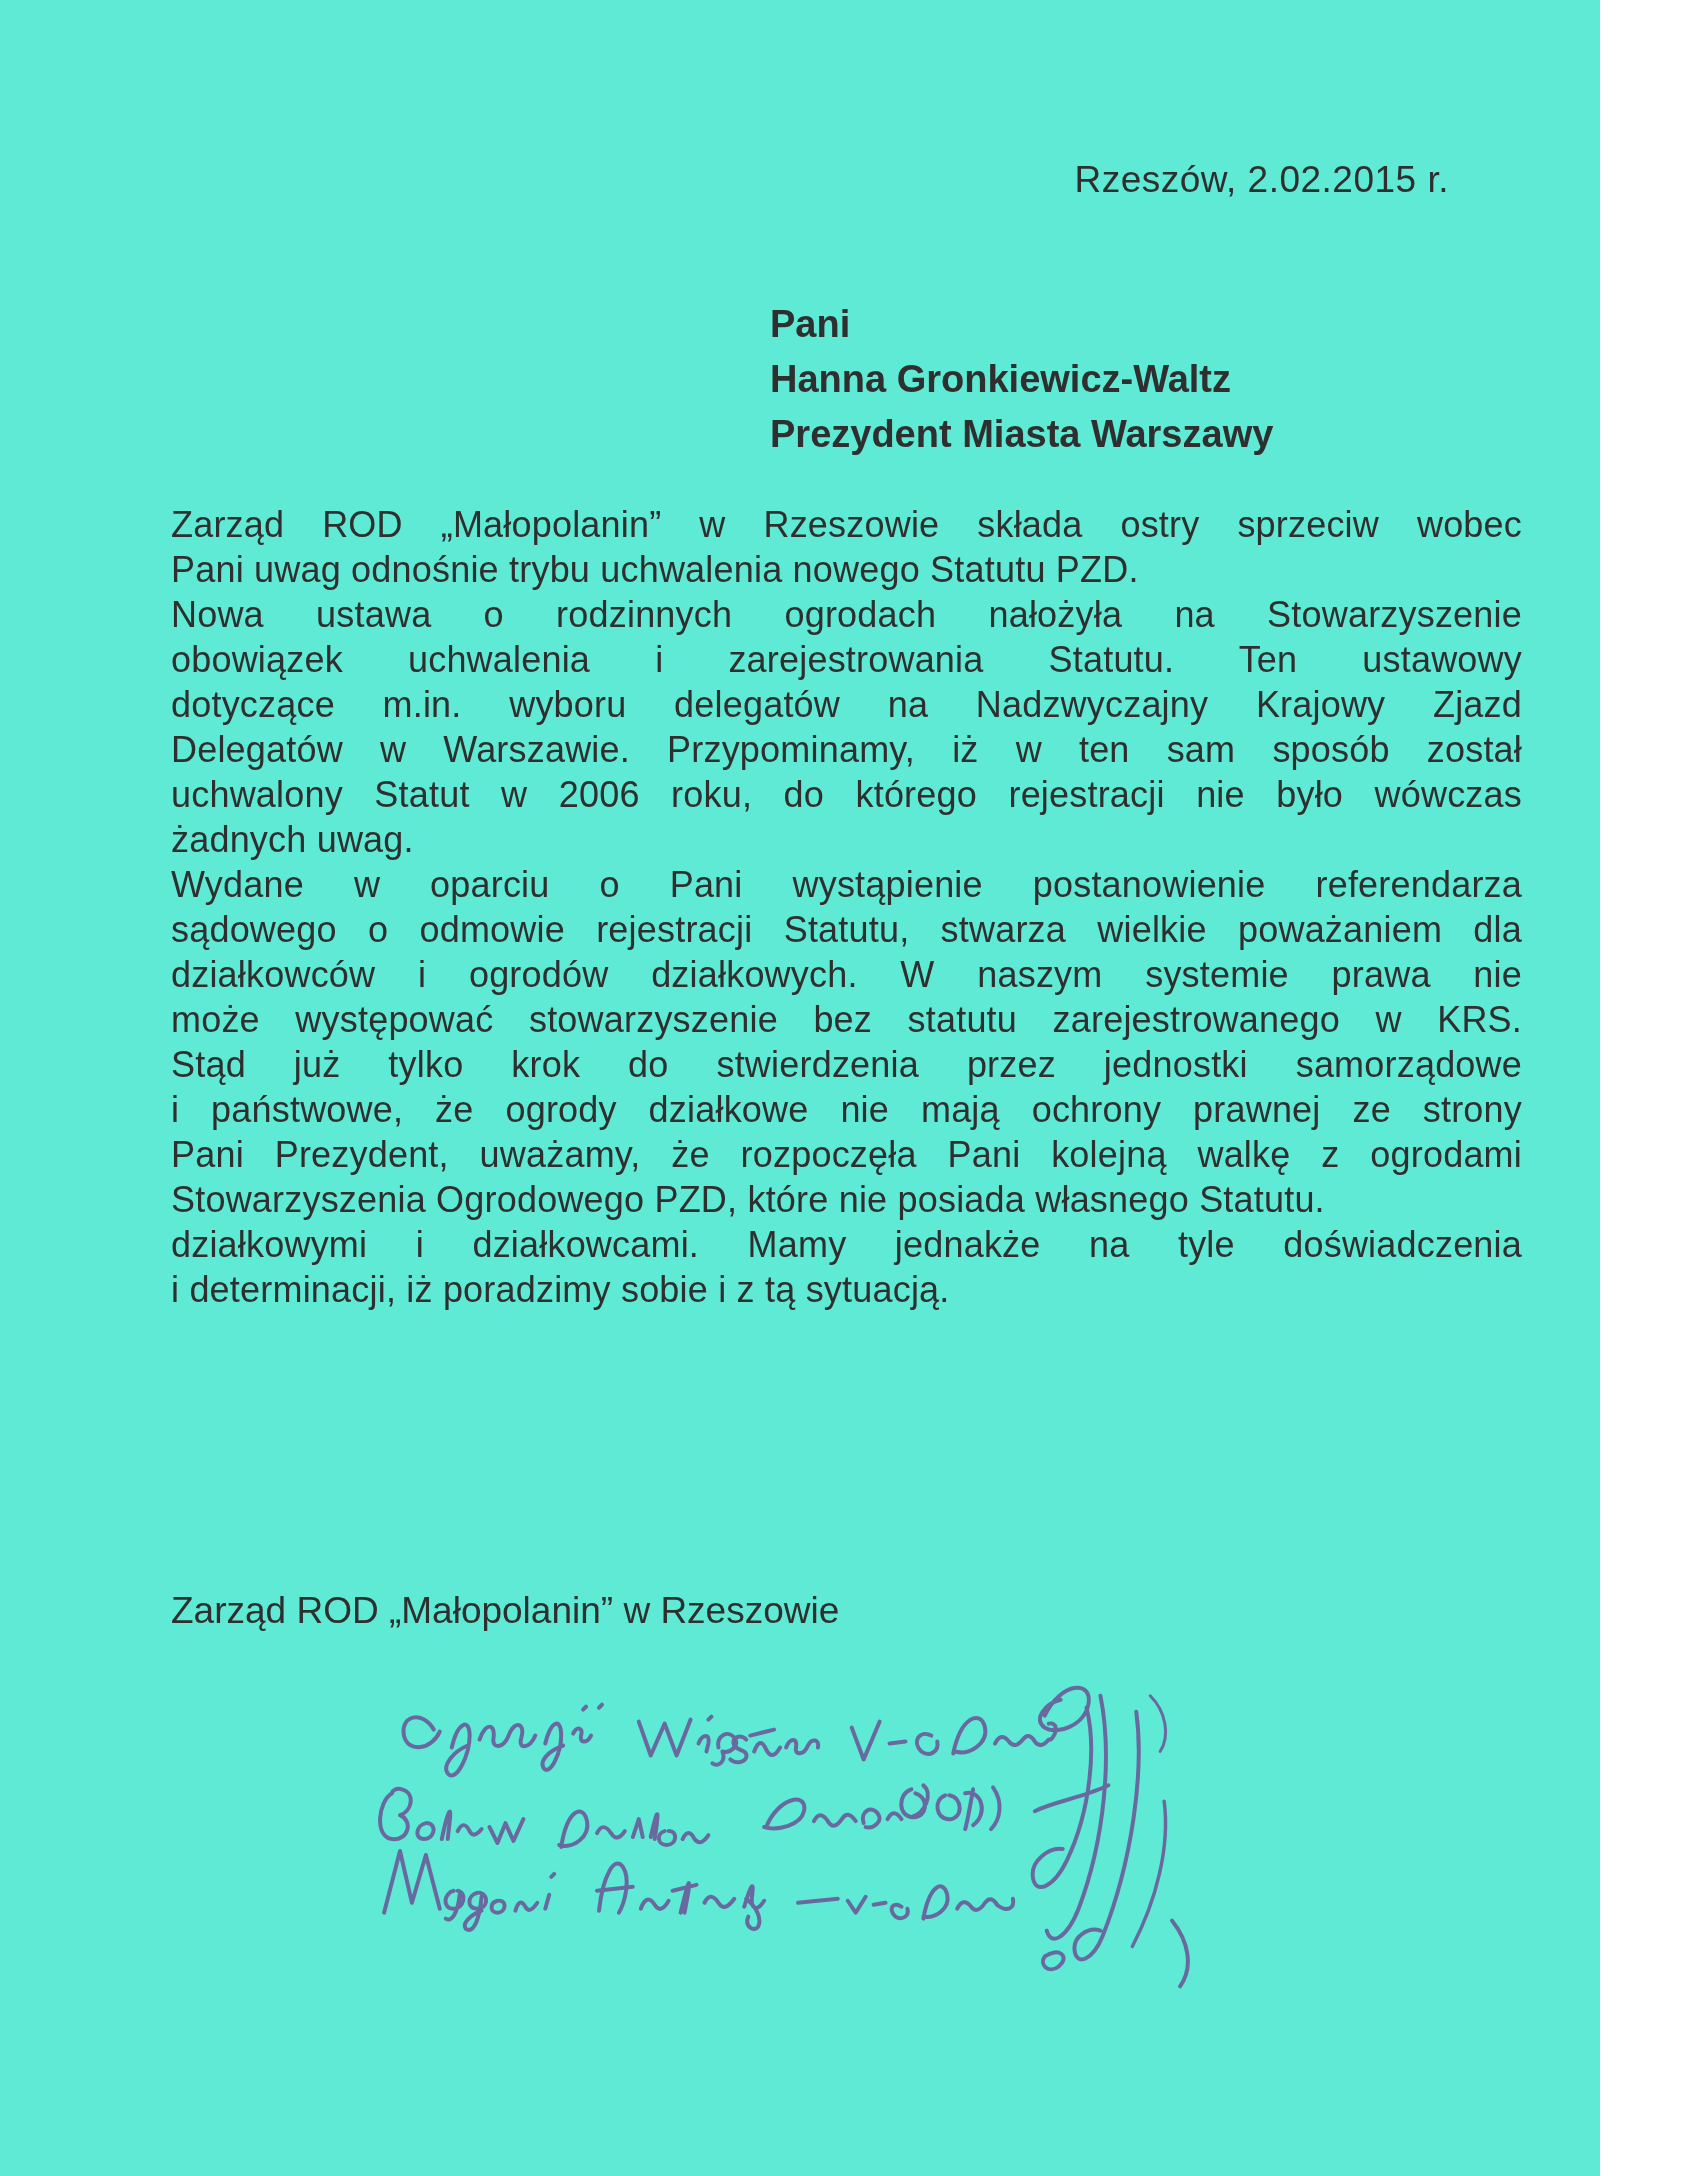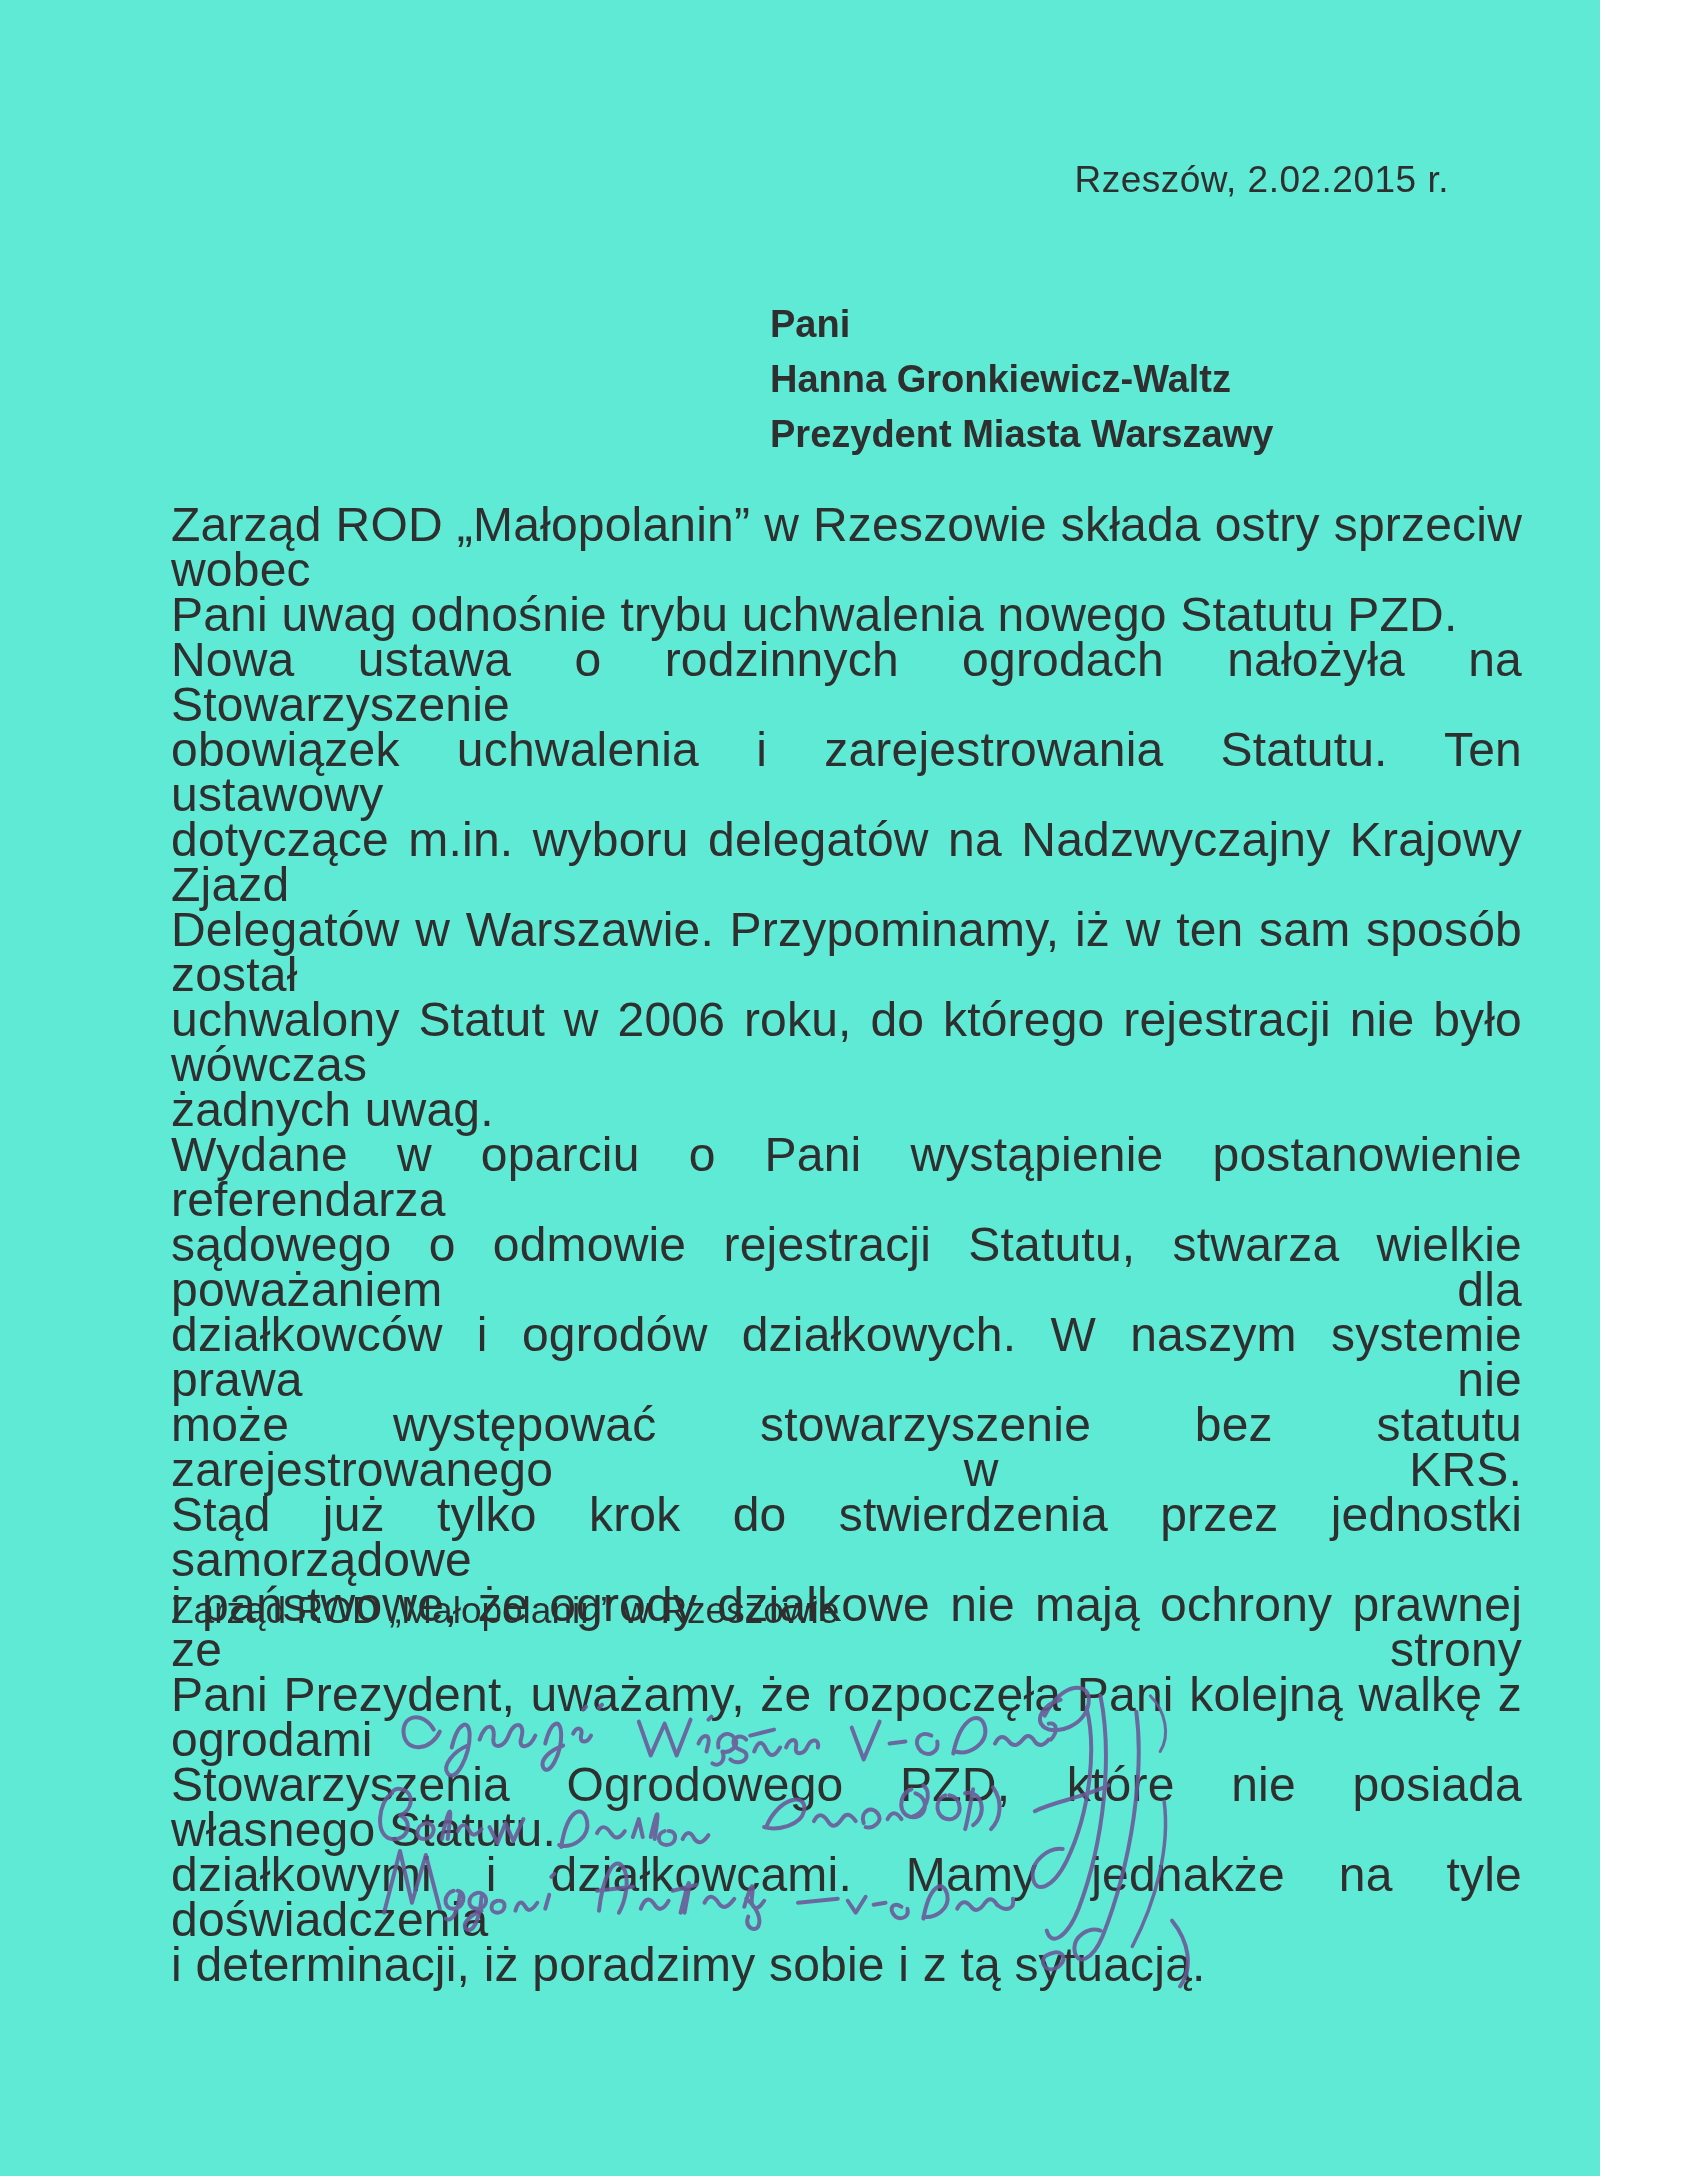--- a/index.html
+++ b/index.html
@@ -28,21 +28,21 @@
     font-weight: bold;
     line-height: 55px;
     white-space: nowrap;
     margin-left: 29px;
   }
   .letter-body {
     position: absolute;
     top: 502px;
     left: 171px;
     width: 1351px;
-    font-size: 48px;
+    font-size: 36px;
     line-height: 45px;
     letter-spacing: 0.2px;
   }
   .bl { text-align: justify; }
   .bl.j { text-align-last: justify; }
   .bl.l { text-align-last: left; }
   .closing-salutation {
     position: absolute;
     top: 1495px;
     left: 171px;

